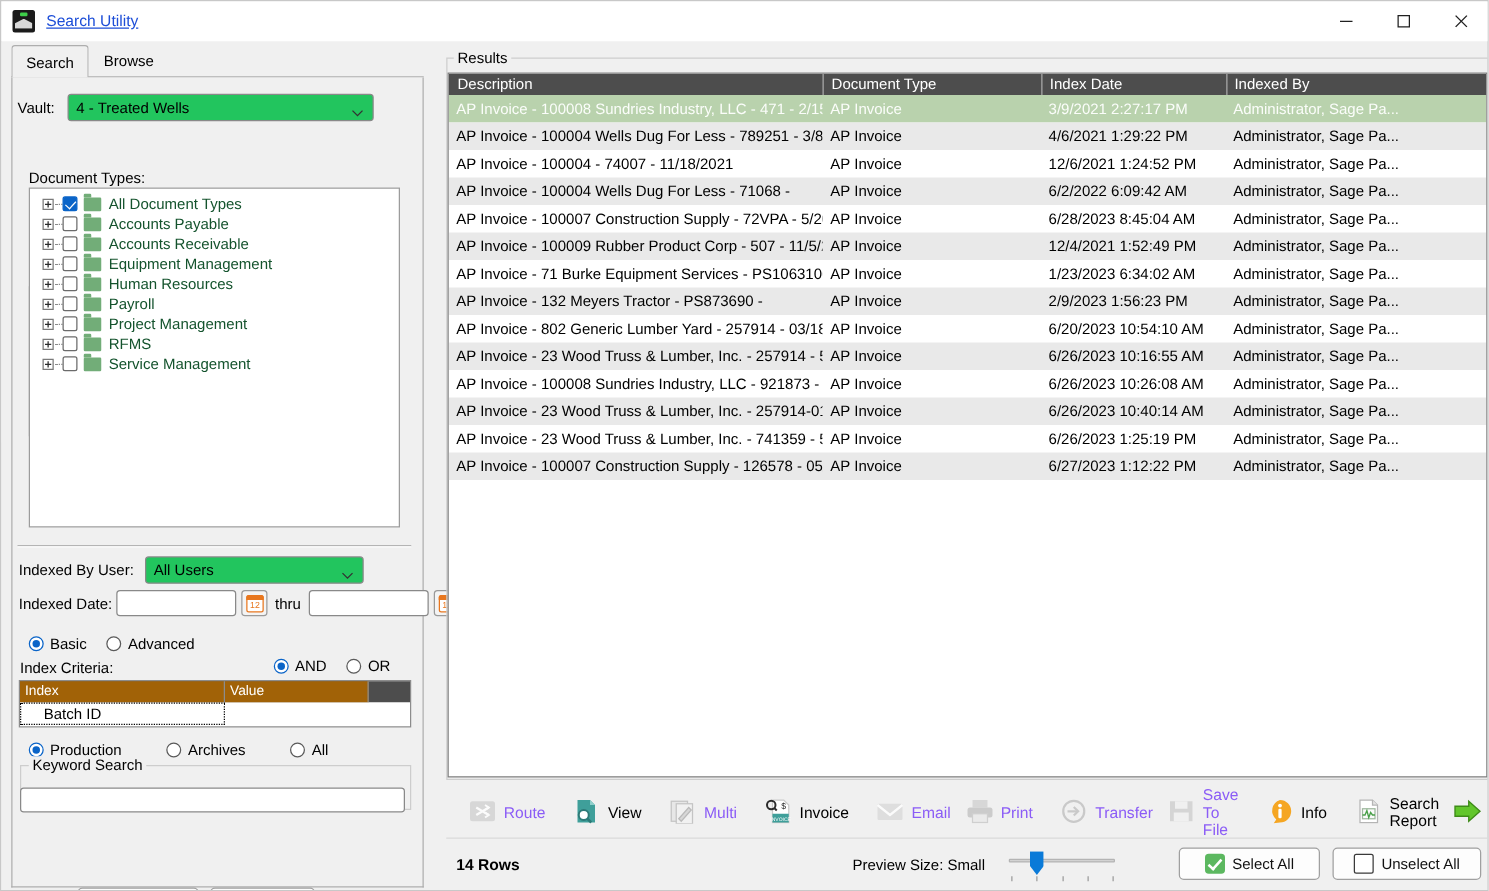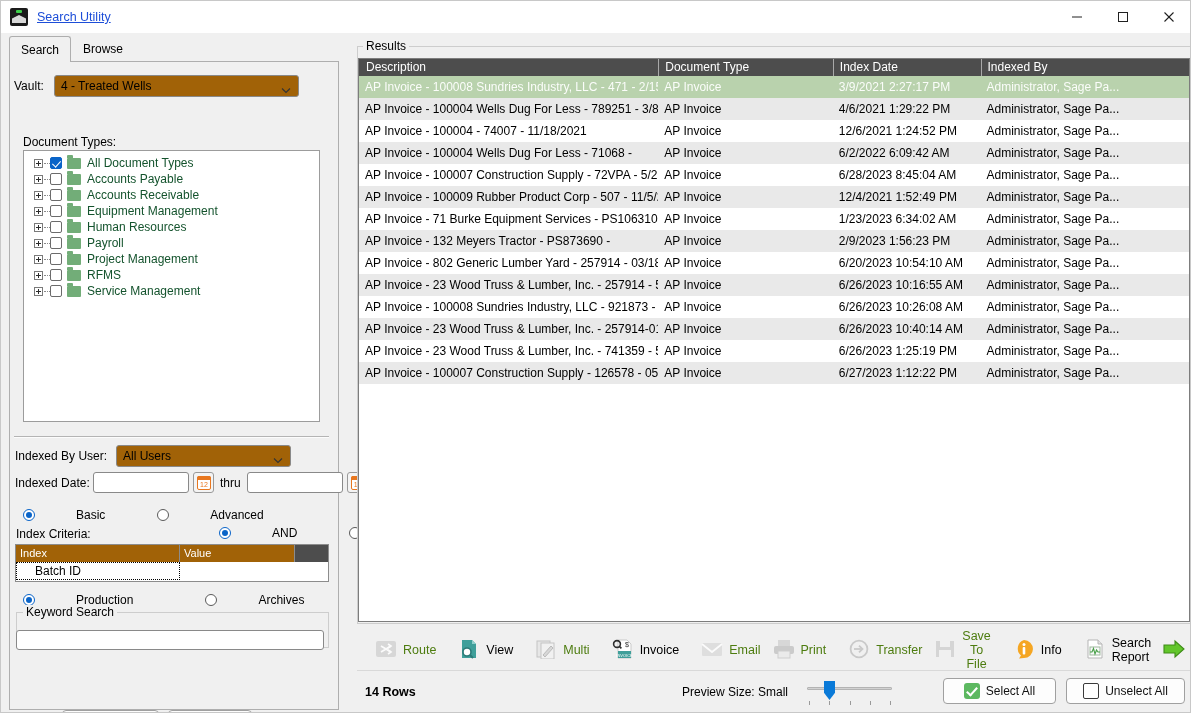--- a/index.html
+++ b/index.html
@@ -72,21 +72,21 @@
   }
   #leftbody {
     position: absolute; left: 8px; top: 28px; width: 330px; height: 648px;
     background: #f0f0f0; border: 1px solid #aeaeae; border-top: none;
   }
   #vault-row {
     position: absolute; left: 13px; top: 41px; display: flex; align-items: center;
   }
   #vault-label { width: 40px; font-size: 12px; }
   .combo {
-    height: 22px; border: 1px solid #898989; border-radius: 3px; background: #a16207;
+    height: 22px; border: 1px solid #898989; border-radius: 3px; background: #22c55e;
     display: flex; align-items: center; padding: 0 4px 0 6px; position: relative;
     font-size: 12px;
   }
   .combo .chev { position: absolute; right: 7px; top: 7px; }
   #vault-combo { width: 245px; }
   #doctypes-label { position: absolute; left: 22px; top: 101px; font-size: 12px; }
   #tree {
     position: absolute; left: 22px; top: 116px; width: 297px; height: 272px;
     background: #fff; border: 1px solid #9c9c9c; overflow: hidden;
     padding-top: 4px;
@@ -154,21 +154,21 @@
 
   .radio {
     width: 12px; height: 12px; border-radius: 50%; border: 1px solid #5a5a5a; background: #fff;
     flex: none; margin-right: 5px; position: relative;
   }
   .radio.on { border: 1px solid #0a64c8; }
   .radio.on::after {
     content: ""; position: absolute; left: 2px; top: 2px; width: 6px; height: 6px;
     border-radius: 50%; background: #0a64c8;
   }
-  .rgroup { display: flex; align-items: center; gap: 36px; }
+  .rgroup { display: flex; align-items: center; }
   .rgroup .rlab { font-size: 12px; margin-right: 16px; }
 
   #basic-adv { position: absolute; left: 22px; top: 474px; display: flex; align-items: center; }
   #criteria-label { position: absolute; left: 15px; top: 493px; font-size: 12px; }
   #and-or { position: absolute; left: 218px; top: 492px; display: flex; align-items: center; }
   #criteria-grid {
     position: absolute; left: 14px; top: 510px; width: 314px; height: 38px;
     background: #fff; border: 1px solid #8c8c8c;
   }
   #crit-head { display: flex; height: 17px; background: #4d4d4d; }
@@ -236,21 +236,21 @@
   .c3 { width: 209px; }
 
   
   #toolbar {
     position: absolute; left: 8px; top: 595px; width: 834px; height: 42px;
     border-bottom: 1px solid #d9d9d9;
     display: flex; align-items: center; padding-left: 12px;
   }
   .tbitem { display: flex; align-items: center; gap: 6px; height: 30px; padding: 0 6px; }
   .tblab { font-size: 12.5px; }
-  .tblab.dis { color: #4d7c0f; text-align: center; }
+  .tblab.dis { color: #8b5cf6; }
   .tbsep { width: 1px; height: 22px; background: #cfcfcf; margin: 0 5px; }
   .ic { width: 22px; height: 22px; position: relative; flex: none; }
 
   
   #statusbar {
     position: absolute; left: 8px; top: 637px; width: 834px; height: 41px;
     display: flex; align-items: center;
   }
   #rows-label { position: absolute; left: 8px; font-size: 12.5px; font-weight: bold; }
   #preview-label { position: absolute; left: 325px; font-size: 12px; }

